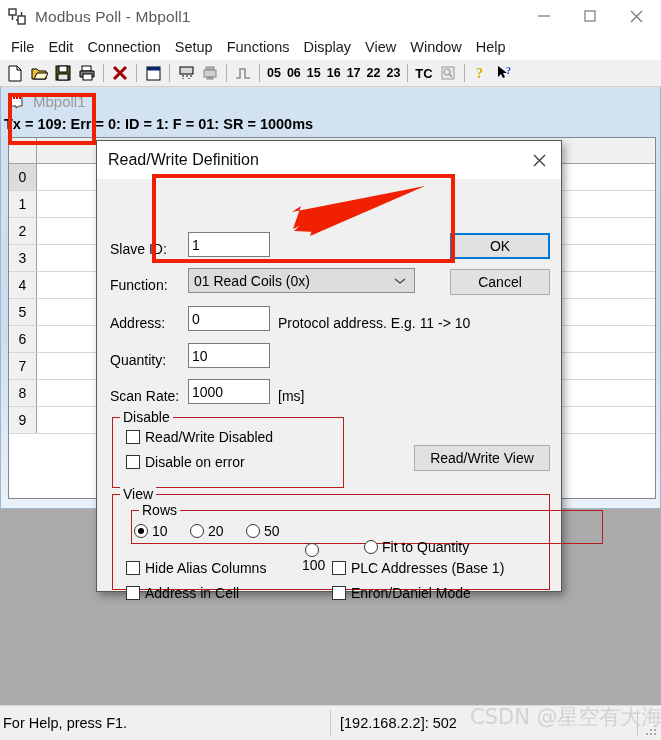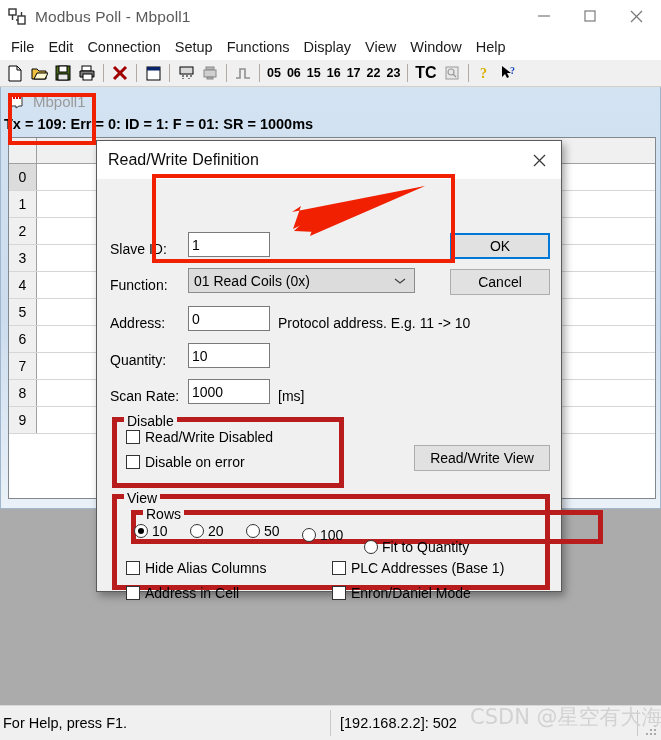--- a/index.html
+++ b/index.html
@@ -53,21 +53,21 @@
   }
   .tb-btn {
     width: 24px; height: 23px; display: flex; align-items: center;
     justify-content: center; flex: none;
   }
   .tb-sep { width: 1px; height: 18px; background: #b0aca4; margin: 0 4px; flex: none; }
   .tb-num {
     font-size: 12.5px; font-weight: bold; color: #000; padding: 0 3px;
     font-family: "Liberation Sans", sans-serif; flex: none;
   }
-  .tb-tc { font-size: 16px; font-weight: bold; color: #000; padding: 0 3px; flex:none; }
+  .tb-tc { font-size: 13px; font-weight: bold; color: #000; padding: 0 3px; flex:none; }
 
   
   #mdi-client {
     position: absolute; left: 0; top: 87px; width: 661px; height: 618px;
     background: #ababab;
   }
   
   #mdi-child {
     position: absolute; left: 0; top: 0; width: 661px; height: 422px;
     background: linear-gradient(#d4e3f2, #ccdcee 55%, #eaf1f8 100%);
@@ -150,21 +150,21 @@
     display: flex; align-items: center; padding-left: 5px;
   }
   .combo-arrow { position: absolute; right: 8px; top: 0; bottom: 0; display: flex; align-items: center; }
   .dlgbtn {
     position: absolute; background: #e1e1e1; border: 1px solid #adadad;
     font-size: 14px; color: #000; display: flex; align-items: center;
     justify-content: center;
   }
   .dlgbtn.focus { border: 2px solid #0078d7; }
   .grp {
-    position: absolute; border: 5px solid #b91c1c;
+    position: absolute; border: 1px solid #b91c1c;
   }
   .grp-title {
     position: absolute; top: -9px; left: 7px; background: #f0f0f0;
     padding: 0 3px; font-size: 14px; color: #000;
   }
   .chk { position: absolute; display: flex; align-items: center; }
   .chk-box {
     width: 14px; height: 14px; background: #fff; border: 1px solid #333;
     flex: none; margin-right: 5px;
   }
@@ -462,21 +462,21 @@
         <span class="rad-label">10</span>
       </div>
       <div class="rad" style="left:93px; top:344px;">
         <span class="rad-circle"></span>
         <span class="rad-label">20</span>
       </div>
       <div class="rad" style="left:149px; top:344px;">
         <span class="rad-circle"></span>
         <span class="rad-label">50</span>
       </div>
-      <div class="rad" style="left:205px; top:348px;">
+      <div class="rad" style="left:205px; top:364px;flex-direction:column;">
         <span class="rad-circle"></span>
         <span class="rad-label">100</span>
       </div>
       <div class="rad" style="left:267px; top:344px;margin-top:16px;">
         <span class="rad-circle"></span>
         <span class="rad-label">Fit to Quantity</span>
       </div>
 
       <div class="chk" style="left:29px; top:381px;">
         <span class="chk-box"></span>

